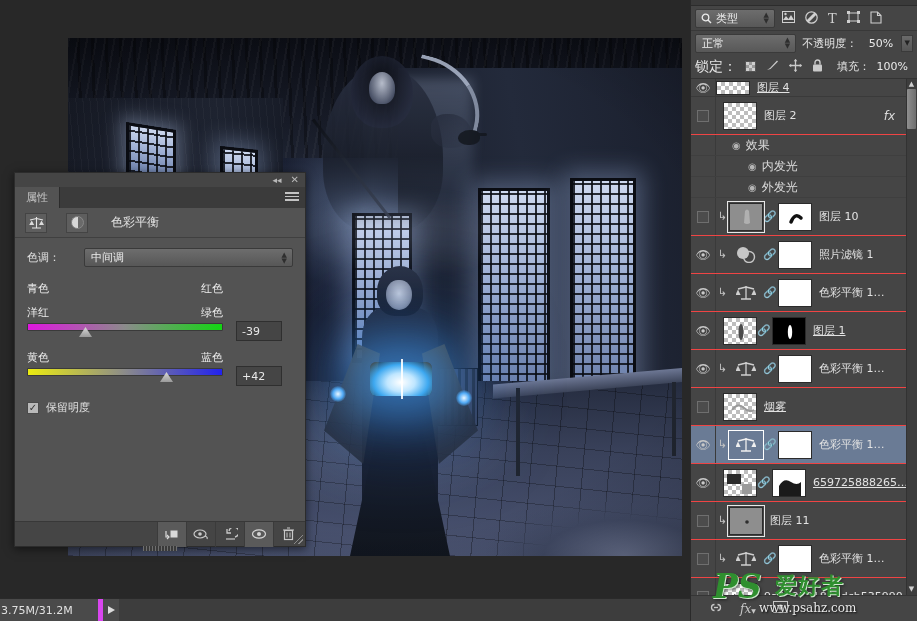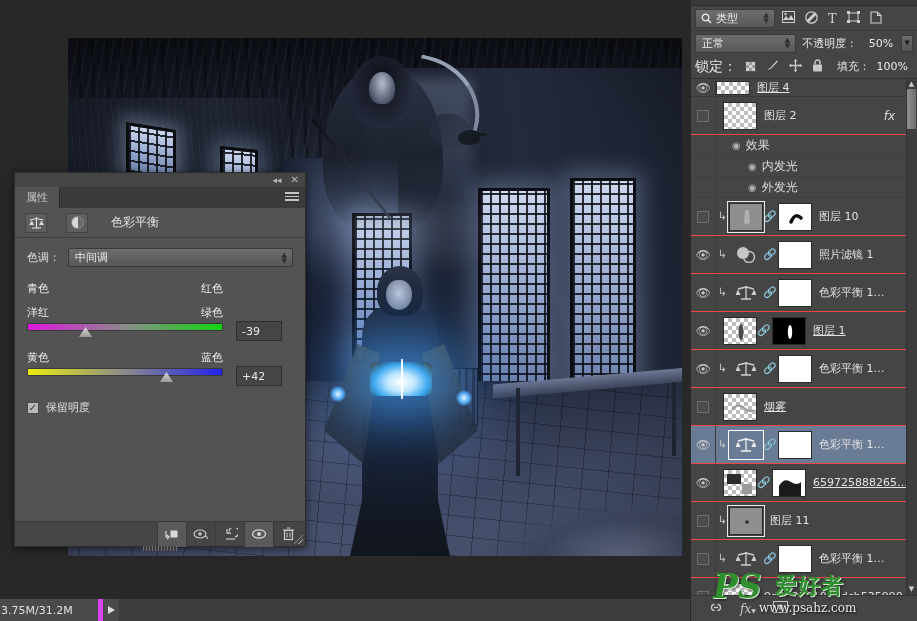--- a/index.html
+++ b/index.html
@@ -270,21 +270,21 @@
     width:22px; height:20px; background:#5e5e5e; border:1px solid #444;
     display:flex; align-items:center; justify-content:center;
   }
   .half-circle{
     width:13px; height:13px; border-radius:50%;
     background:linear-gradient(90deg,#d8d8d8 50%, #6a6a6a 50%);
     border:1px solid #888;
   }
   #props-body{ flex:1; background:#535353; padding:10px 12px 0 12px; position:relative; }
 
-  .row-tone{ display:flex; align-items:center; gap:8px; margin-bottom:14px; }
+  .row-tone{ display:flex; align-items:center; gap:24px; margin-bottom:14px; }
   .lbl{ color:#e0e0e0; font-size:11px; white-space:nowrap; }
   .select-box{
     flex:1; height:19px; background:linear-gradient(180deg,#6d6d6d,#575757);
     border:1px solid #3a3a3a; border-radius:2px;
     display:flex; align-items:center; padding:0 6px; color:#ededed; font-size:11px;
     position:relative;
   }
   .select-arrows{
     position:absolute; right:5px; top:50%; transform:translateY(-50%);
     display:flex; flex-direction:column; gap:1px; line-height:5px; font-size:7px; color:#2e2e2e;

